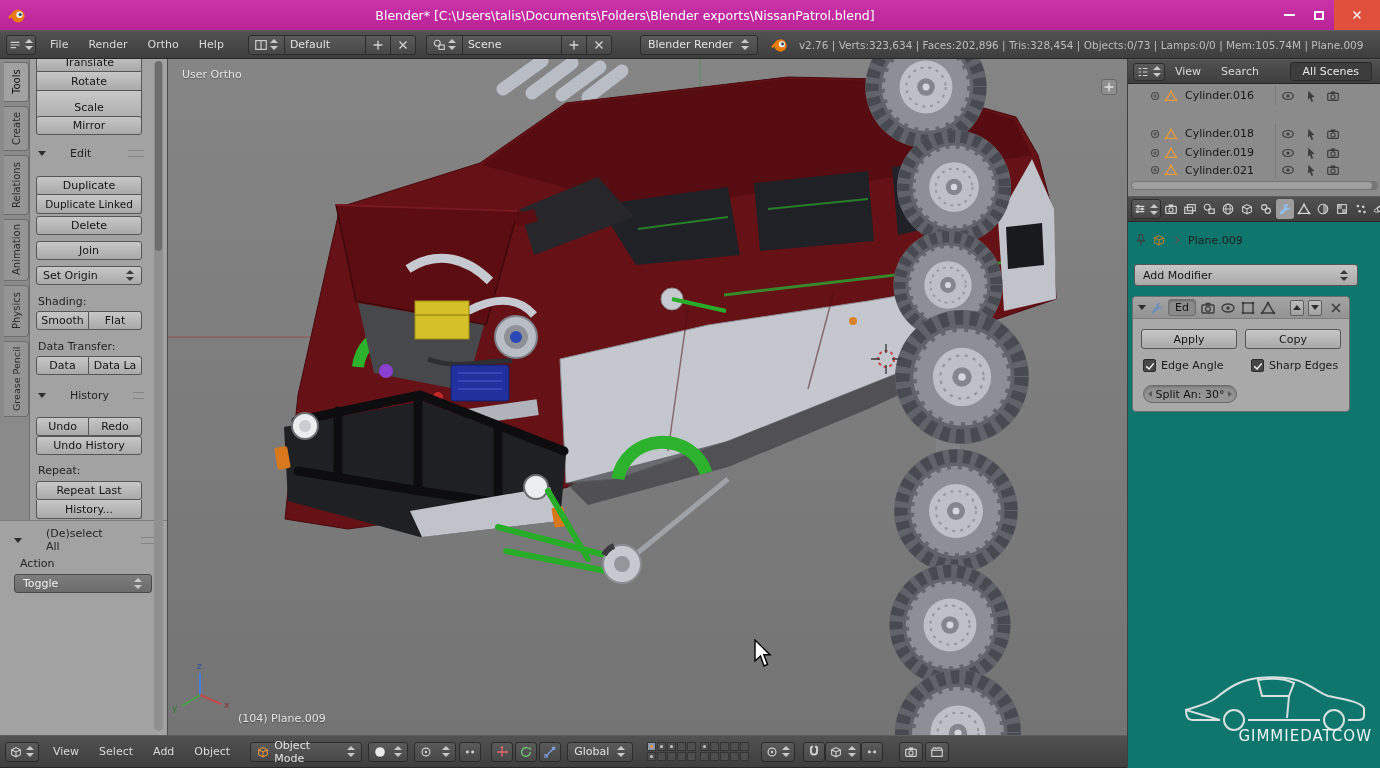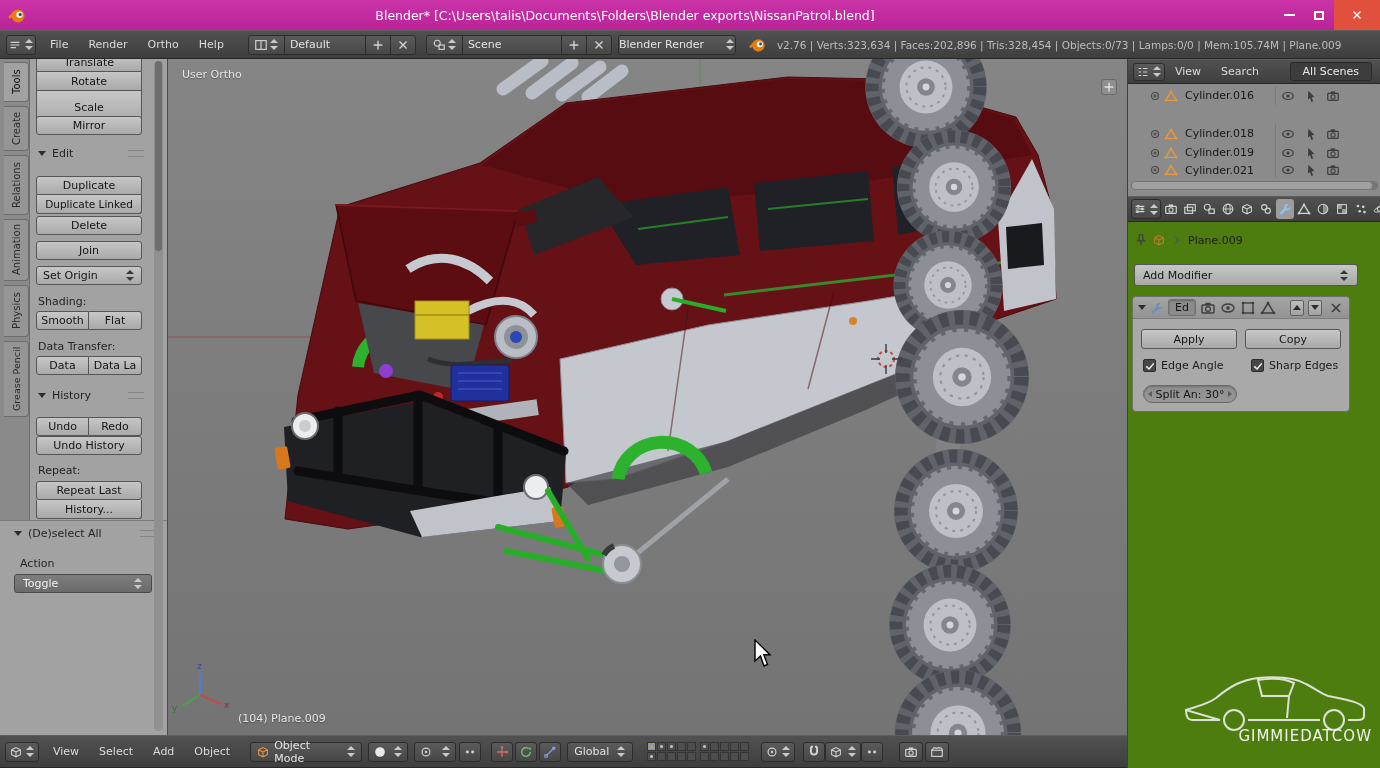--- a/index.html
+++ b/index.html
@@ -37,21 +37,21 @@
 #toolshelf{position:absolute;left:0;top:59px;width:168px;height:676px;background:#a2a2a2;border-right:1px solid #4c4c4c;overflow:hidden}
 #tabstrip{position:absolute;left:0;top:0;width:30px;height:461px;background:#8a8a8a;border-right:1px solid #6f6f6f}
 .vtab{position:absolute;left:4px;width:25px;background:#959595;border:1px solid #6c6c6c;border-right:none;border-radius:4px 0 0 4px;color:#2a2a2a;font-size:10px;display:flex;align-items:center;justify-content:center;writing-mode:vertical-rl;transform:rotate(180deg)}
 .vtab.active{background:#a2a2a2;color:#101010}
 .lb{position:absolute;background:linear-gradient(#c7c7c7,#a9a9a9);border:1px solid #565656;border-radius:3px;color:#151515;display:flex;align-items:center;justify-content:center;font-size:11px}
 .grp-top{border-radius:3px 3px 0 0}
 .grp-mid{border-radius:0;border-top:none}
 .grp-bot{border-radius:0 0 3px 3px;border-top:none}
 .half-l{border-radius:3px 0 0 3px}
 .half-r{border-radius:0 3px 3px 0;border-left:none}
-.phead{position:absolute;display:flex;align-items:center;gap:6px;color:#242424;font-size:11px}
+.phead{position:absolute;display:flex;align-items:center;gap:24px;color:#242424;font-size:11px}
 .tri-d{width:0;height:0;border-left:4px solid transparent;border-right:4px solid transparent;border-top:5px solid #2d2d2d}
 .grip{margin-left:auto;width:16px;height:7px;border-top:1px solid #858585;border-bottom:1px solid #858585}
 .slabel{position:absolute;color:#242424}
 .dkdrop{position:absolute;background:linear-gradient(#7d7d7d,#6b6b6b);border:1px solid #4a4a4a;border-radius:3px;color:#f0f0f0;display:flex;align-items:center;padding:0 8px}
 #shelf-scroll{position:absolute;right:4px;top:2px;width:9px;height:670px;background:#909090;border-radius:5px}
 #shelf-thumb{position:absolute;left:1px;top:0;width:7px;height:190px;background:#6d6d6d;border-radius:4px}
 #redo-divider{position:absolute;left:0;top:461px;width:168px;border-top:1px solid #7a7a7a}
 
 
 #viewport{position:absolute;left:168px;top:59px;width:959px;height:676px;background:linear-gradient(#858585,#747474);overflow:hidden}
@@ -72,21 +72,21 @@
 #outliner-hdr{position:absolute;left:0;top:0;width:100%;height:25px}
 #allscenes{margin-left:auto;margin-right:8px;background:#3d3d3d;border:1px solid #292929;border-radius:3px;color:#e8e8e8;padding:2px 12px}
 .orow{position:absolute;left:0;width:100%;height:19px;display:flex;align-items:center;color:#171717}
 .orow .oi{width:14px;height:14px;flex:none}
 .oname{margin-left:7px}
 .osep{position:absolute;left:147px;top:0;height:19px;border-left:1px solid #7a7a7a}
 #outl-scroll{position:absolute;left:3px;top:122px;width:247px;height:9px;background:#767676;border-radius:5px}
 #outl-thumb{position:absolute;left:1px;top:1px;width:240px;height:7px;background:#a0a0a0;border-radius:4px}
 
 
-#props{position:absolute;left:1127px;top:196px;width:253px;height:572px;background:#4d7c0f;border-left:1px solid #3f3f3f}
+#props{position:absolute;left:1127px;top:196px;width:253px;height:572px;background:#0f766e;border-left:1px solid #3f3f3f}
 #ptabs{position:absolute;left:0;top:0;width:100%;height:26px}
 .ptab{width:18px;height:20px;border-radius:3px;display:flex;align-items:center;justify-content:center;color:#d4d4d4;flex:none}
 .ptab.active{background:#9c9c9c;color:#8fc1ee}
 #pcontext{position:absolute;left:0;top:32px;width:100%;height:24px;display:flex;align-items:center;color:#1c1c1c;gap:4px;padding:0 6px}
 #addmod{position:absolute;left:6px;top:68px;width:224px;height:22px;justify-content:flex-start;padding:0 8px;display:flex;align-items:center}
 #modbox{position:absolute;left:4px;top:100px;width:218px;height:116px;background:#a9a9a9;border:1px solid #6e6e6e;border-radius:4px}
 #modhdr{position:absolute;left:0;top:0;width:100%;height:22px;background:linear-gradient(#a4a4a4,#939393);border-bottom:1px solid #7d7d7d;border-radius:4px 4px 0 0;display:flex;align-items:center;gap:4px;padding:0 5px}
 #modname{background:#8b8b8b;border:1px solid #707070;border-radius:3px;box-shadow:inset 0 1px 2px rgba(0,0,0,.25);padding:1px 6px;color:#161616}
 .mtool{width:16px;height:16px;color:#3c3c3c}
 .updn{width:14px;height:16px;background:linear-gradient(#bdbdbd,#a2a2a2);border:1px solid #5f5f5f;border-radius:2px;display:flex;align-items:center;justify-content:center}
@@ -317,21 +317,21 @@
           <svg class="ic">
             <use href="#i-plus"></use>
           </svg>
         </div>
       <div class="seg">
           <svg class="ic">
             <use href="#i-x"></use>
           </svg>
         </div>
     </div>
-    <div class="hw" style="margin-left:6px;width:118px;padding:0 0">
+    <div class="hw" style="margin-left:28px;width:118px;padding:0 7px">
       <span>Blender Render</span>
         <span class="dd"></span>
     </div>
     <svg width="19" height="19" viewBox="0 0 20 20" style="margin-left:12px">
         <circle cx="11" cy="11" r="6.5" fill="#e87d0d"></circle>
         <circle cx="12.5" cy="9.8" r="3.2" fill="#e8f1f8"></circle>
         <circle cx="13.2" cy="9.5" r="1.5" fill="#26425f"></circle>
         <path d="M2 13 L8 7" stroke="#e87d0d" stroke-width="2.5"></path>
       </svg>
     <span id="stats">v2.76 | Verts:323,634 | Faces:202,896 | Tris:328,454 | Objects:0/73 | Lamps:0/0 | Mem:105.74M | Plane.009</span>

